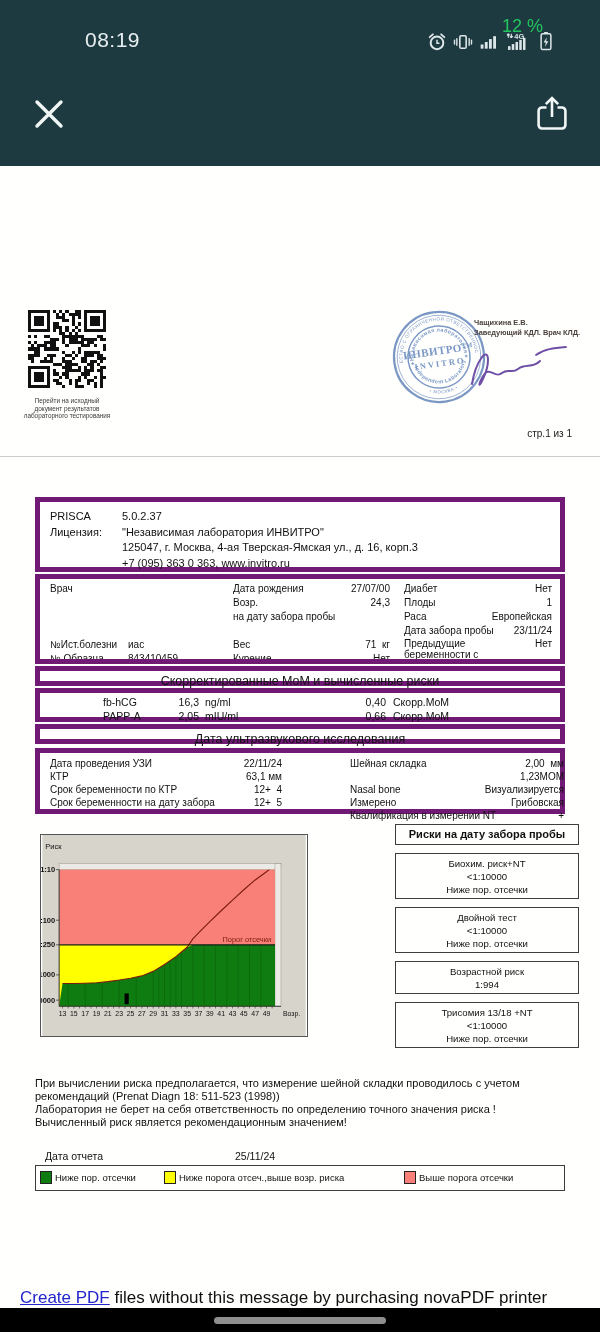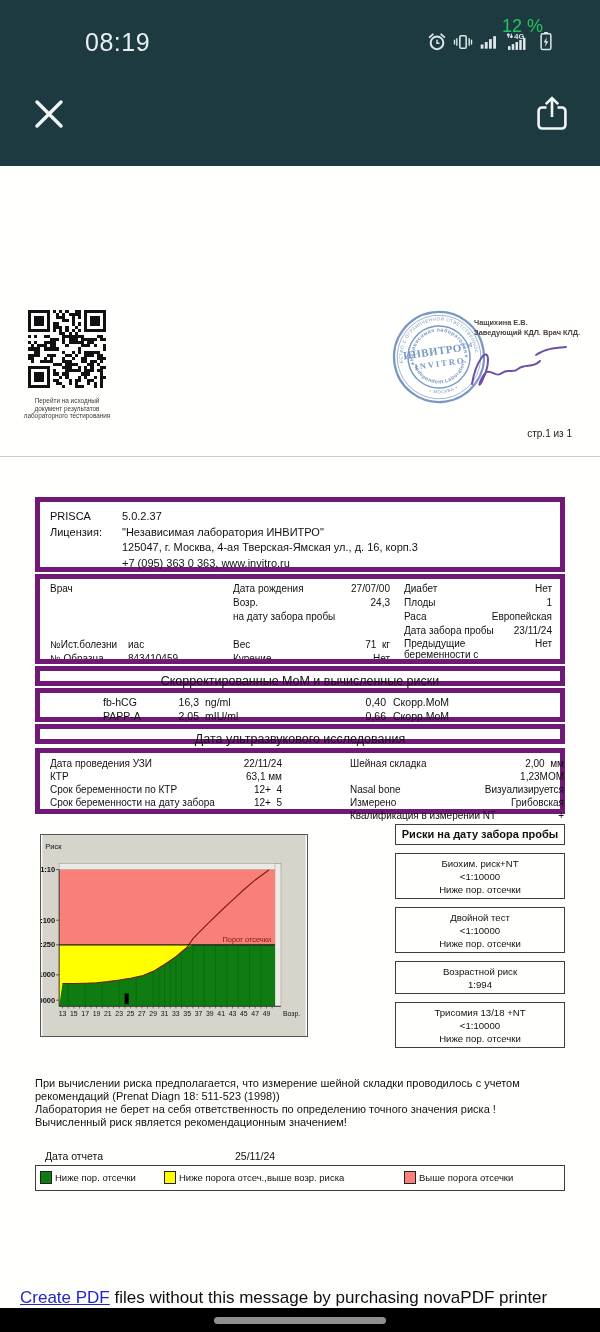--- a/index.html
+++ b/index.html
@@ -1,20 +1,20 @@
 <!DOCTYPE html>
 <html><head>
 <meta charset="utf-8">
 <style>
   html,body{margin:0;padding:0;background:#fff;}
   .phone{position:relative;width:600px;height:1332px;background:#ffffff;overflow:hidden;
          font-family:"Liberation Sans",sans-serif;}
   
   .tealbar{position:absolute;left:0;top:0;width:600px;height:166px;background:#1e3a41;}
-  .sb-time{position:absolute;left:85px;top:28px;font-size:25px;color:#e7eef0;letter-spacing:.5px;}
+  .sb-time{position:absolute;left:85px;top:28px;font-size:21px;color:#e7eef0;letter-spacing:.5px;}
   .sb-icons{position:absolute;right:45px;top:30px;display:flex;align-items:flex-end;gap:6px;}
   .sb-batt-text{position:absolute;right:57px;top:16px;font-size:18px;color:#22c55e;}
   .tb-close{position:absolute;left:30px;top:95px;width:38px;height:38px;cursor:pointer;}
   .tb-share{position:absolute;right:27px;top:93px;width:42px;height:42px;cursor:pointer;}
   
   .doc{position:absolute;left:0;top:166px;width:600px;height:1142px;background:#fffffe;}
   .qr-block{position:absolute;left:22px;top:144px;width:90px;text-align:center;}
   .qr-cap{margin-top:5px;font-size:6.4px;line-height:7.6px;color:#3a3a3a;}
   .stamp-wrap{position:absolute;left:388px;top:136px;width:102px;height:110px;opacity:.92;}
   .officer{position:absolute;left:474px;top:152px;width:118px;font-size:7.4px;font-weight:bold;
@@ -52,21 +52,21 @@
   .momrow .ml{padding-left:7px;}
   
   .usbox{margin-top:4px;height:66px;position:relative;font-size:10px;}
   .uscol{position:absolute;top:4px;}
   .uscol .prow{height:13px;}
   .usL{left:10px;width:232px;}
   .usR{left:310px;width:214px;}
   
   .chartrow{position:relative;margin-top:20px;height:203px;}
   .chartbox{position:absolute;left:5px;top:0;width:268px;height:203px;border:1px solid #555;box-sizing:border-box;}
-  .riskscol{position:absolute;left:360px;top:-10px;width:170px;}
+  .riskscol{position:absolute;left:360px;top:-10px;width:184px;}
   .rtitle{border:1px solid #3e3e3e;height:19px;text-align:center;font-weight:bold;font-size:11px;line-height:18px;}
   .rbox{border:1px solid #3e3e3e;margin-top:8px;text-align:center;font-size:9.6px;line-height:13px;padding:2.5px 0;}
   
   .notes{margin-top:40px;font-size:11px;line-height:13px;color:#111;}
   .notes p{margin:0;}
   .daterow{margin-top:21px;display:flex;font-size:10.5px;gap:40px;}
   .daterow .dlab{width:150px;padding-left:10px;}
   
   .legend{margin-top:3px;height:26px;border:1px solid #3e3e3e;position:relative;box-sizing:border-box;}
   .lgitem{position:absolute;top:5px;display:flex;align-items:center;font-size:9.5px;}

